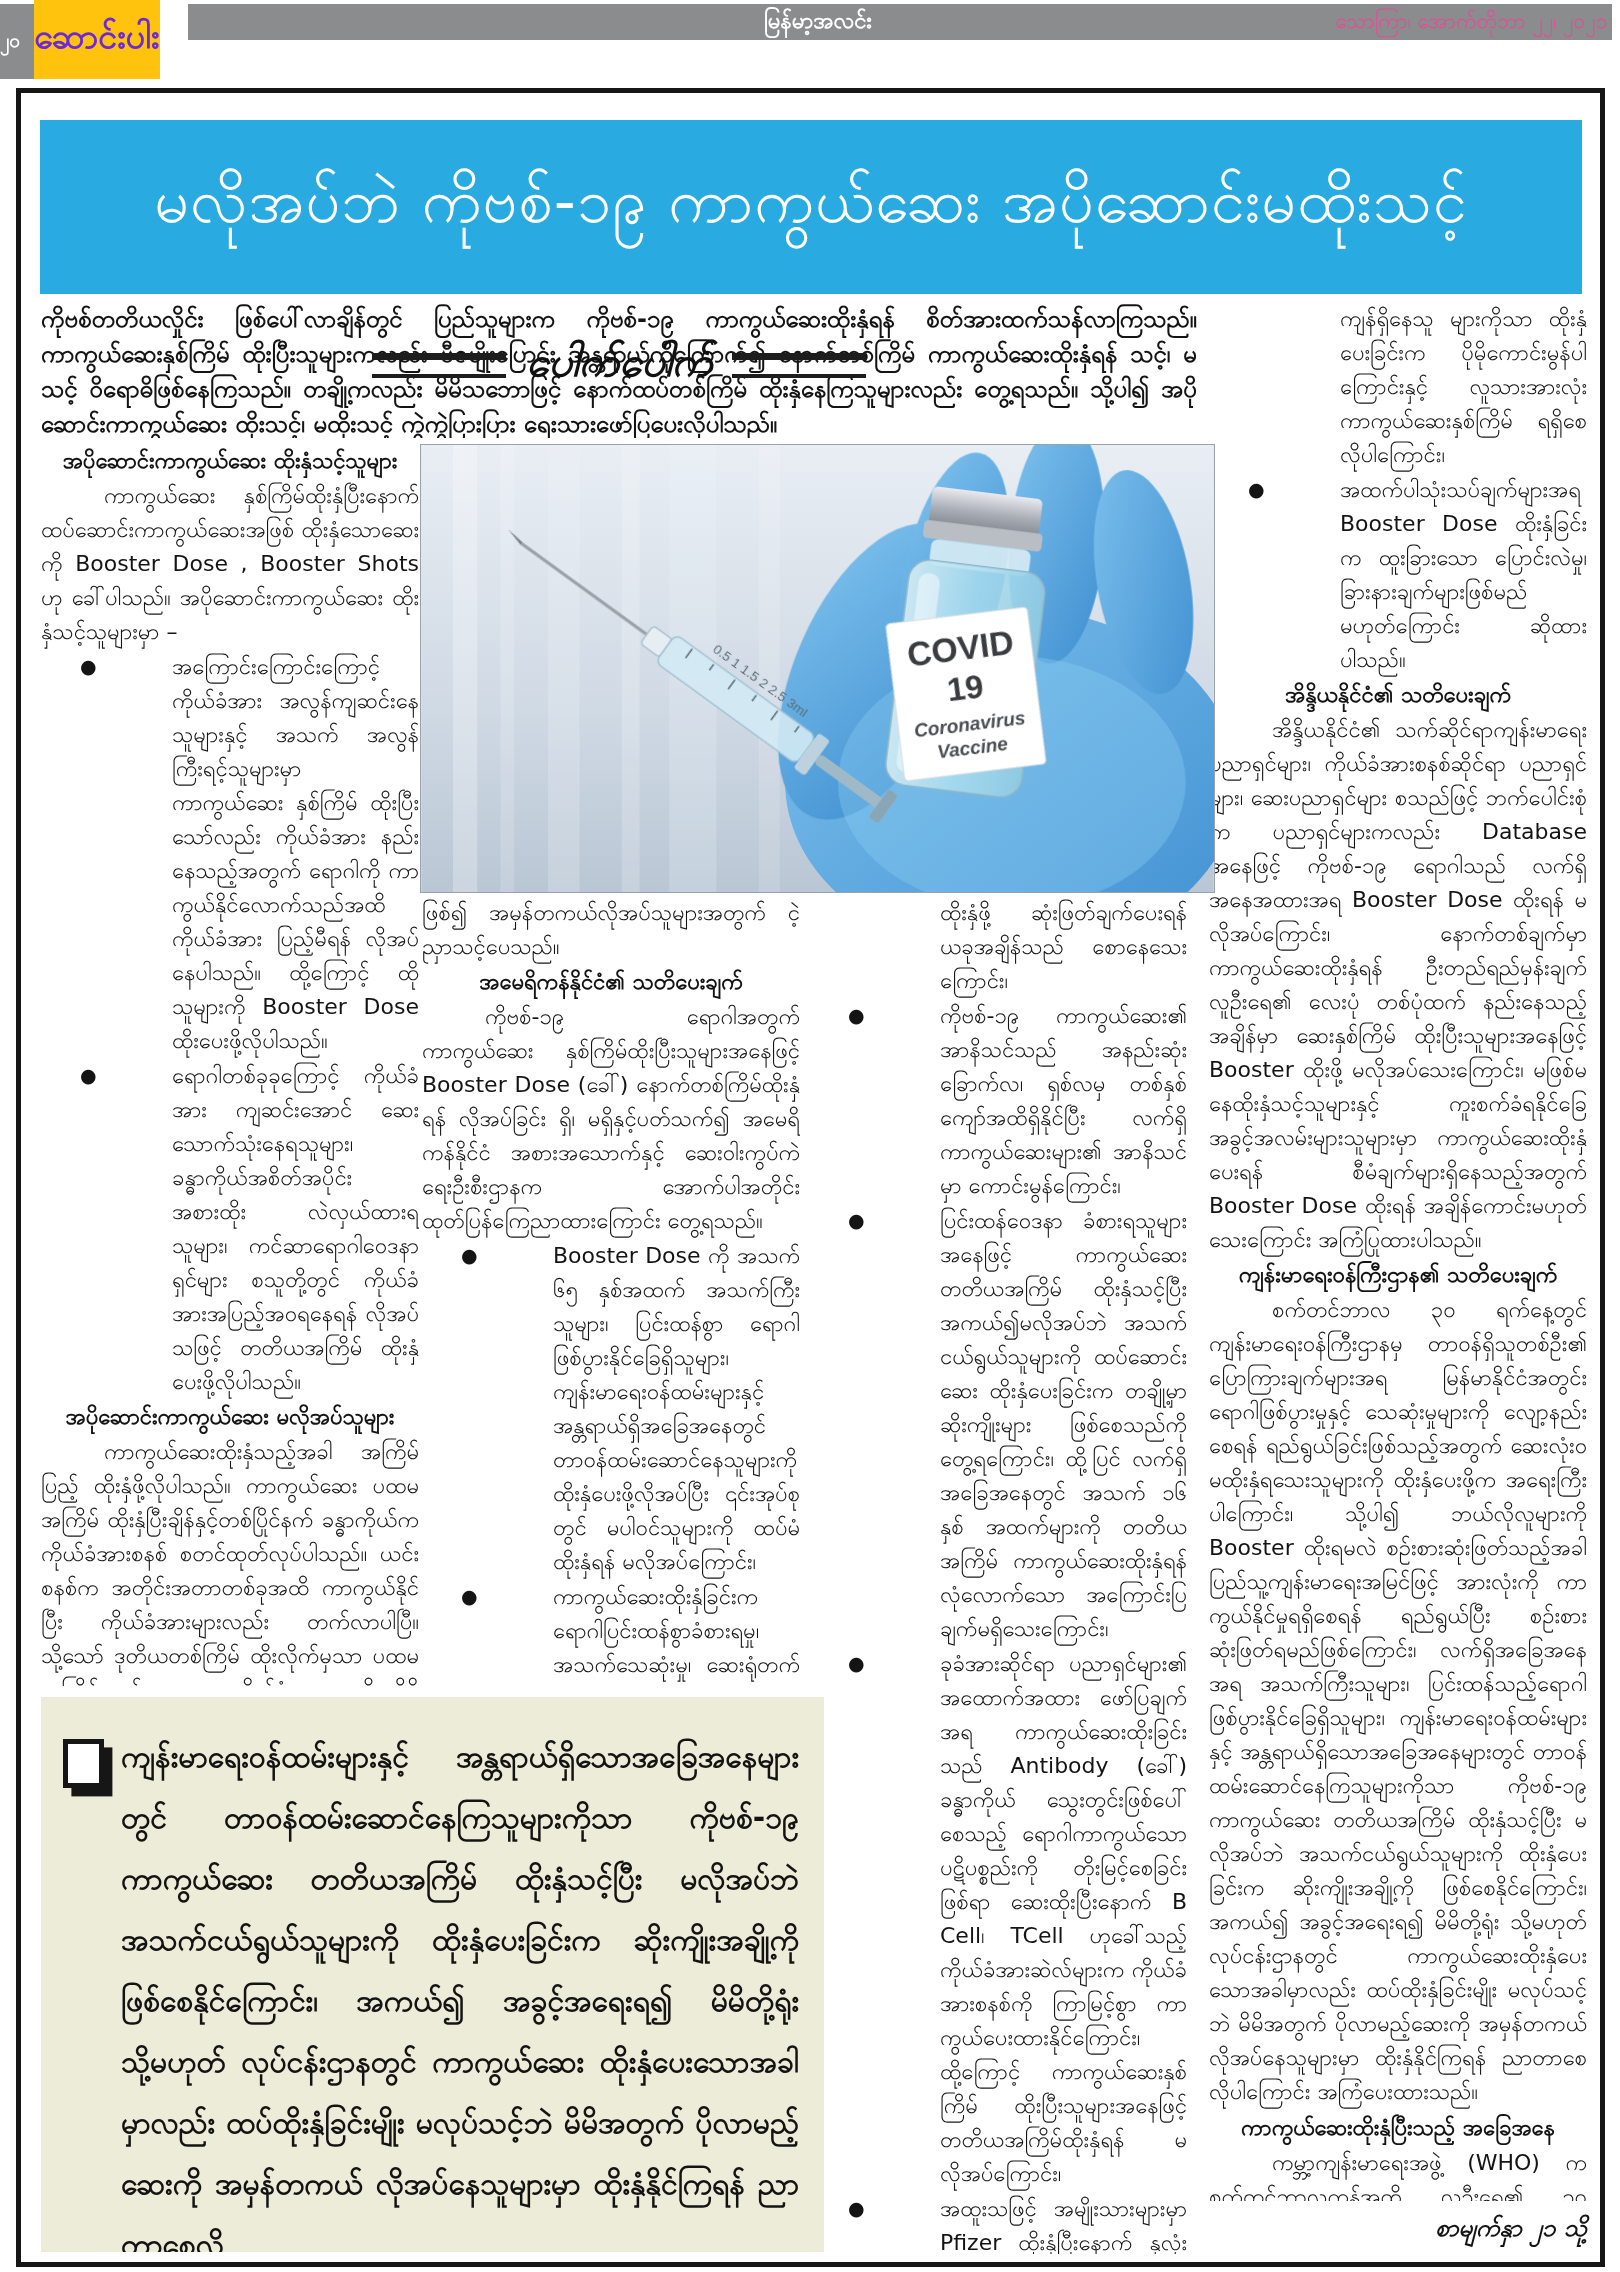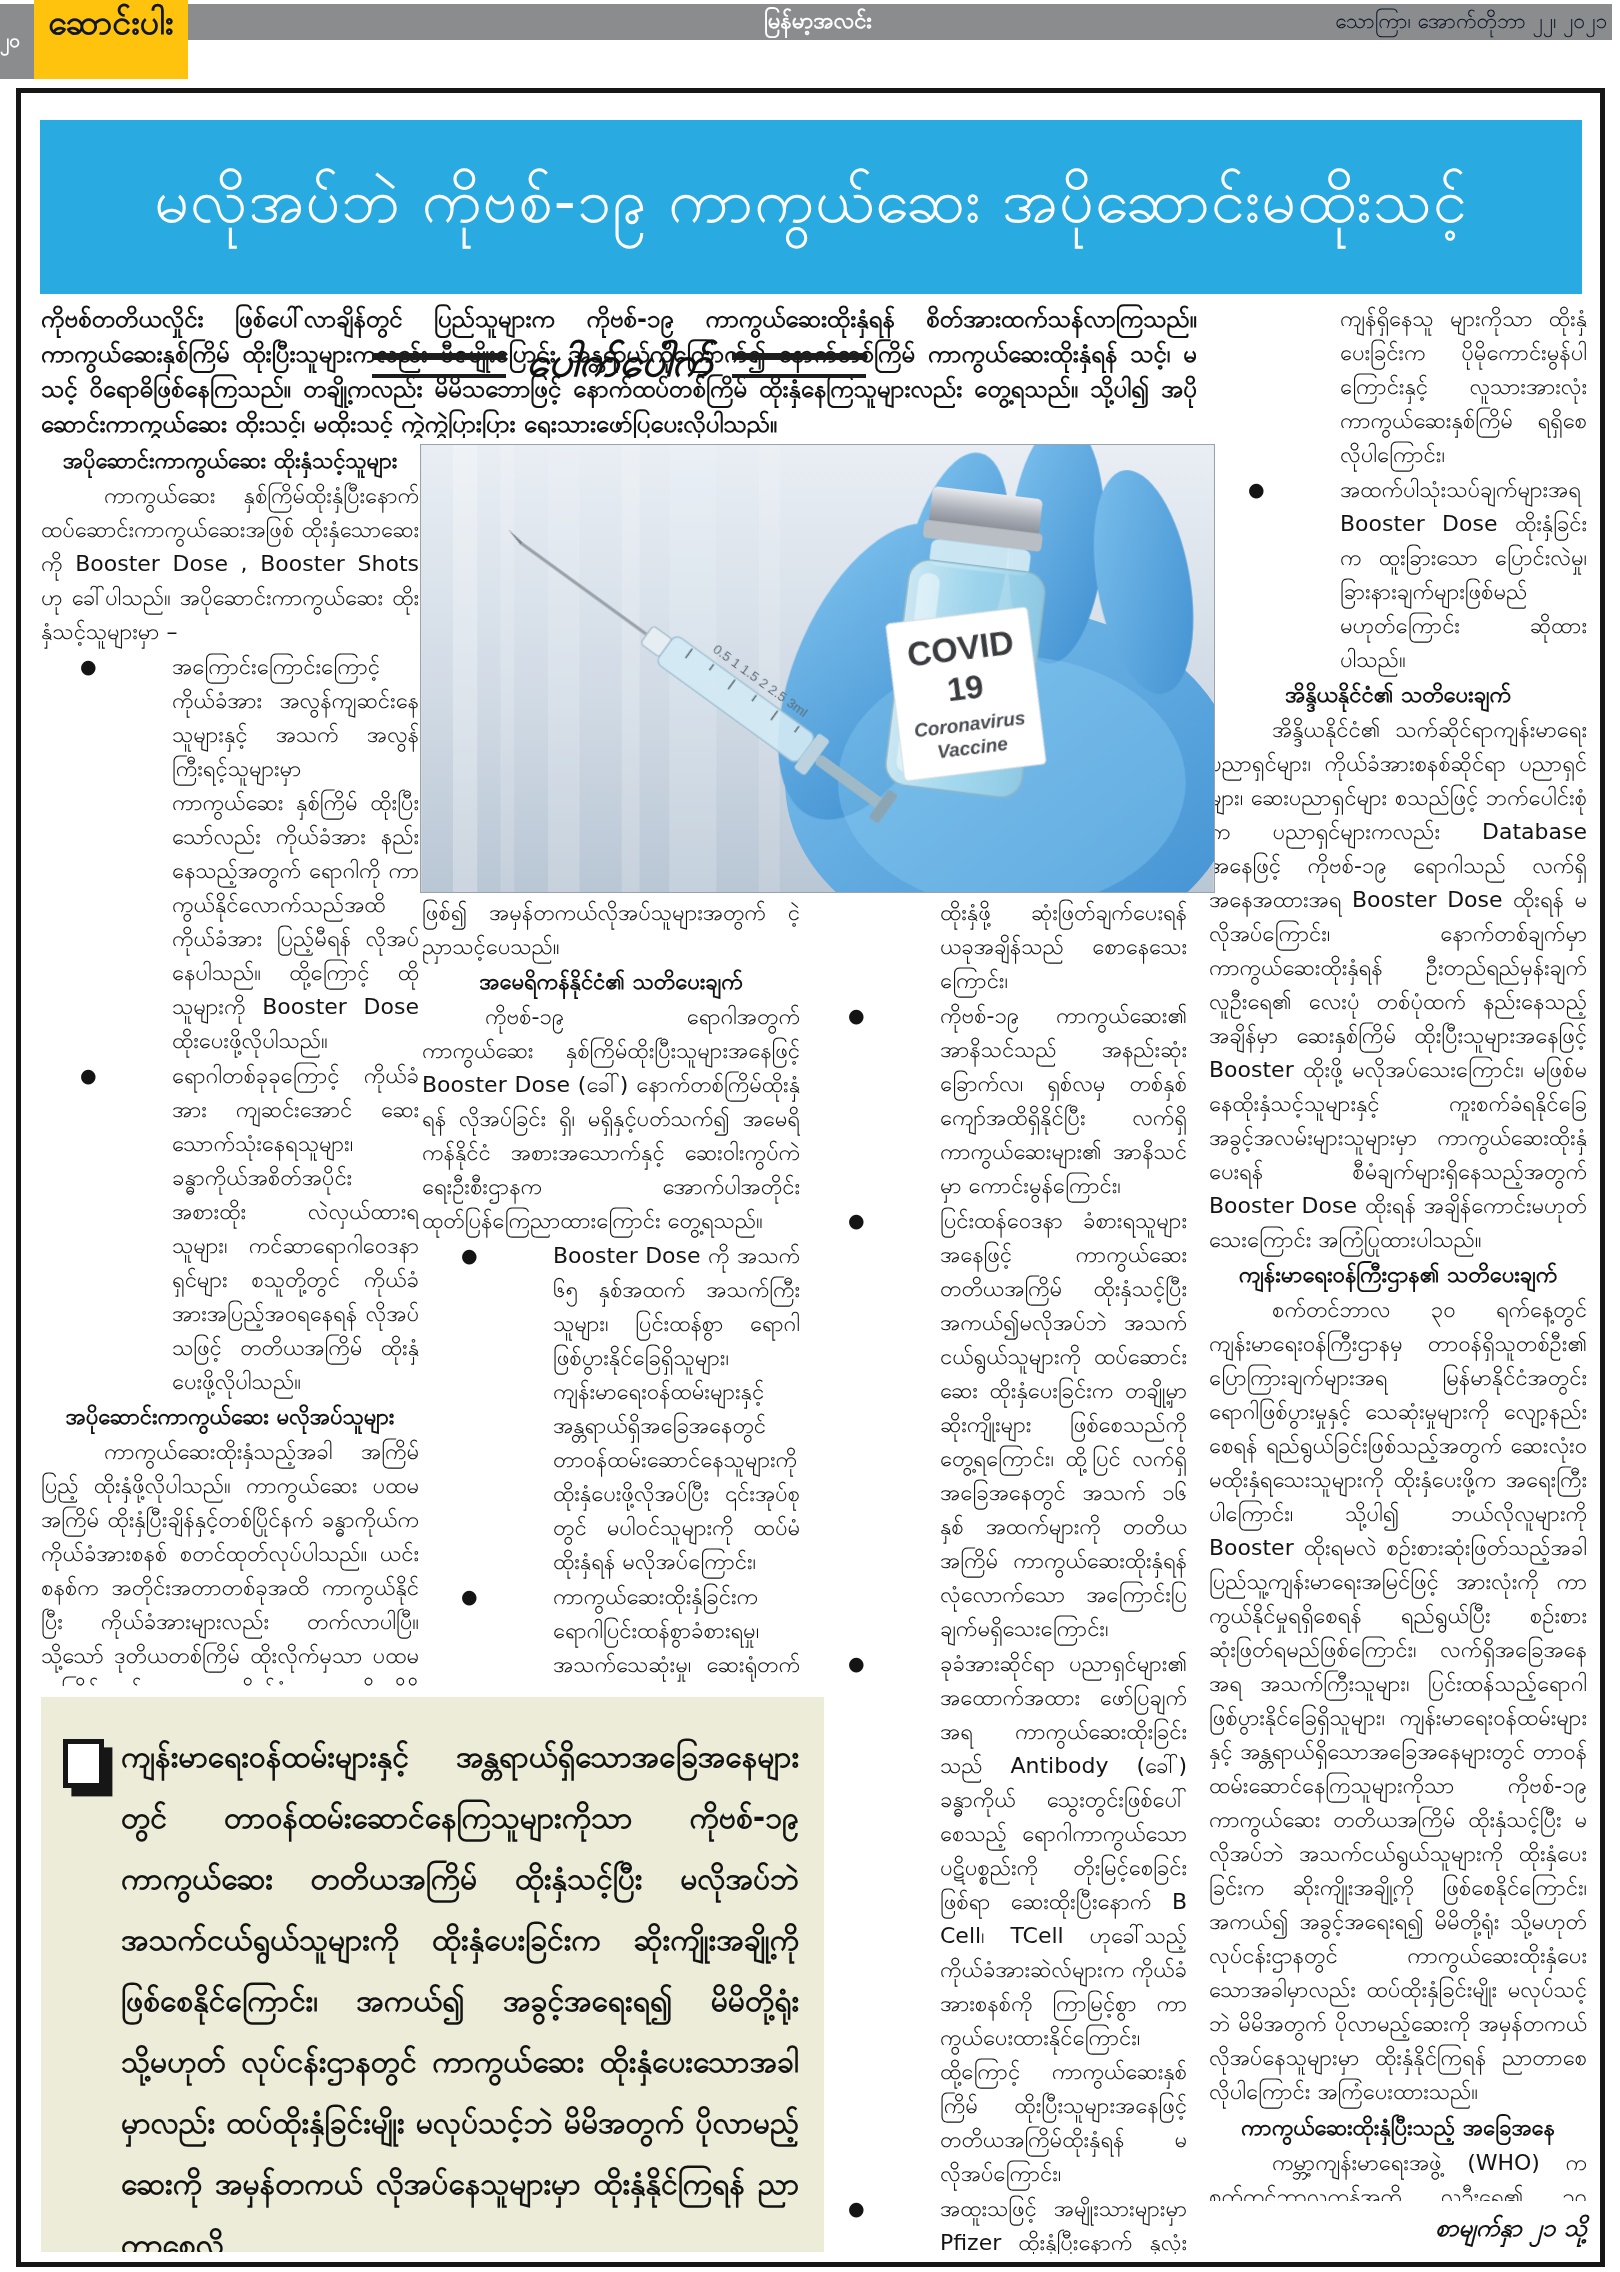--- a/index.html
+++ b/index.html
@@ -1,26 +1,26 @@
 <!DOCTYPE html>
 <html style="font-size:8.4px"><head>
 <meta charset="utf-8">
 <style>
   html,body{margin:0;padding:0;background:#e8e8e8;}
   .page{position:relative;width:1621px;height:2273px;background:#ffffff;overflow:hidden;
         font-family:"DejaVu Sans","Liberation Sans",sans-serif;color:#141414;}
   
   .pagenum-box{position:absolute;left:0;top:4.2px;width:50px;height:75px;background:#8a8c8e;
         display:flex;align-items:center;justify-content:flex-start;color:#fff;font-size:19px;font-weight:bold;}
-  .section-box{position:absolute;left:34px;top:0;width:154px;height:79px;background:#ffc20d;
-        display:flex;align-items:flex-start;justify-content:center;color:#0f172a;font-size:34px;font-weight:bold;}
+  .section-box{position:absolute;left:34px;top:0;width:126px;height:79px;background:#ffc20d;
+        display:flex;align-items:center;justify-content:center;color:#6d28d9;font-size:34px;font-weight:bold;}
   .head-bar{position:absolute;left:188px;top:4.2px;width:1424px;height:36px;background:#8a8c8e;}
   .masthead{position:absolute;left:607px;top:6.3px;width:422px;text-align:center;color:#fff;
         font-size:22px;font-weight:bold;}
-  .head-date{position:absolute;right:13.7px;top:7.4px;color:#0f172a;font-size:21px;}
+  .head-date{position:absolute;right:13.7px;top:7.4px;color:#ec4899;font-size:21px;}
   
   .art-frame{position:absolute;left:16px;top:88px;width:1579px;height:2169px;
         border:5.8px solid #161616;background:#fff;}
   .title-bar{position:absolute;left:40px;top:120px;width:1542px;height:174px;background:#29abe2;
         display:flex;align-items:center;justify-content:center;}
   .title-text{color:#ffffff;font-weight:normal;font-size:61px;letter-spacing:1.1px;white-space:nowrap;}
   .byline-row{position:absolute;left:40px;top:327px;width:1158px;height:79px;
         display:flex;align-items:center;justify-content:center;gap:20px;}
   .byline-rule{width:134px;height:14.8px;border-top:7.4px solid #1d1d1d;border-bottom:4.7px solid #1d1d1d;}
   .byline-text{font-family:"DejaVu Serif","Liberation Serif",serif;font-style:italic;font-weight:bold;

